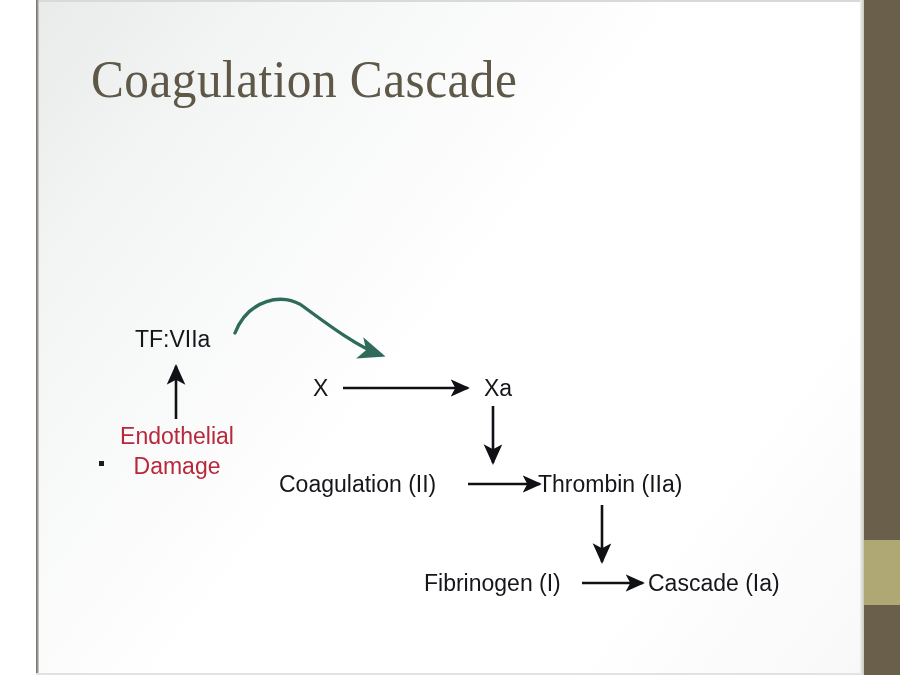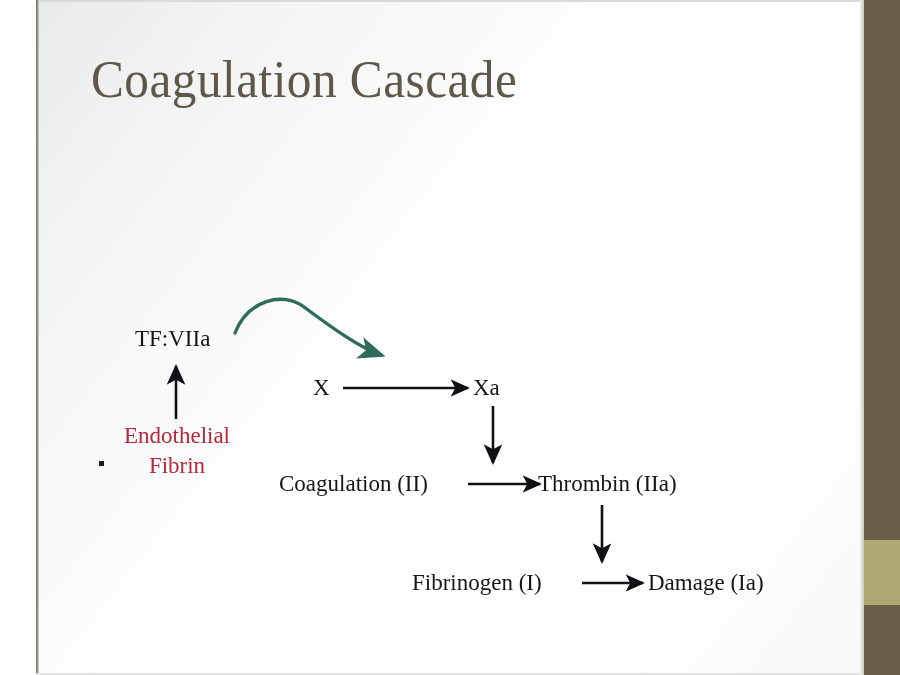--- a/index.html
+++ b/index.html
@@ -84,21 +84,21 @@
     transform-origin: left top;
   }
 
   
   .node {
     position: absolute;
     color: #15161a;
     font-size: 23px;
     line-height: 1.15;
     white-space: nowrap;
-    font-family: Liberation Serif, serif;
+    font-family: Liberation Sans, sans-serif;
   }
   .node.red {
     color: #b8283b;
     text-align: center;
   }
   .bullet-dot {
     position: absolute;
     left: 63px;
     top: 461px;
     width: 5px;
@@ -155,27 +155,27 @@
 
     <line x1="546" y1="583" x2="607" y2="583" stroke="#101114" stroke-width="2.4" marker-end="url(#ah-black)"></line>
   </svg>
 
   <div class="node" style="left:99px; top:326px;">TF:VIIa</div>
 
   <div class="bullet-dot"></div>
 
   <div class="node red" style="left:76px; top:423px; width:130px;text-align:center;">Endothelial</div>
 
-  <div class="node red" style="left:76px; top:453px; width:130px;">Fibrin</div>
+  <div class="node red" style="left:76px; top:453px; width:130px;">Damage</div>
 
   <div class="node" style="left:277px; top:375px;">X</div>
 
-  <div class="node" style="left:437px; top:375px;">Xa</div>
+  <div class="node" style="left:448px; top:375px;">Xa</div>
 
   <div class="node" style="left:243px; top:471px;">Coagulation (II)</div>
 
   <div class="node" style="left:502px; top:471px;">Thrombin (IIa)</div>
 
-  <div class="node" style="left:376px; top:570px;">Fibrinogen (I)</div>
+  <div class="node" style="left:388px; top:570px;">Fibrinogen (I)</div>
 
-  <div class="node" style="left:612px; top:570px;">Damage (Ia)</div>
+  <div class="node" style="left:612px; top:570px;">Cascade (Ia)</div>
 
 </div>
 
 </body></html>

